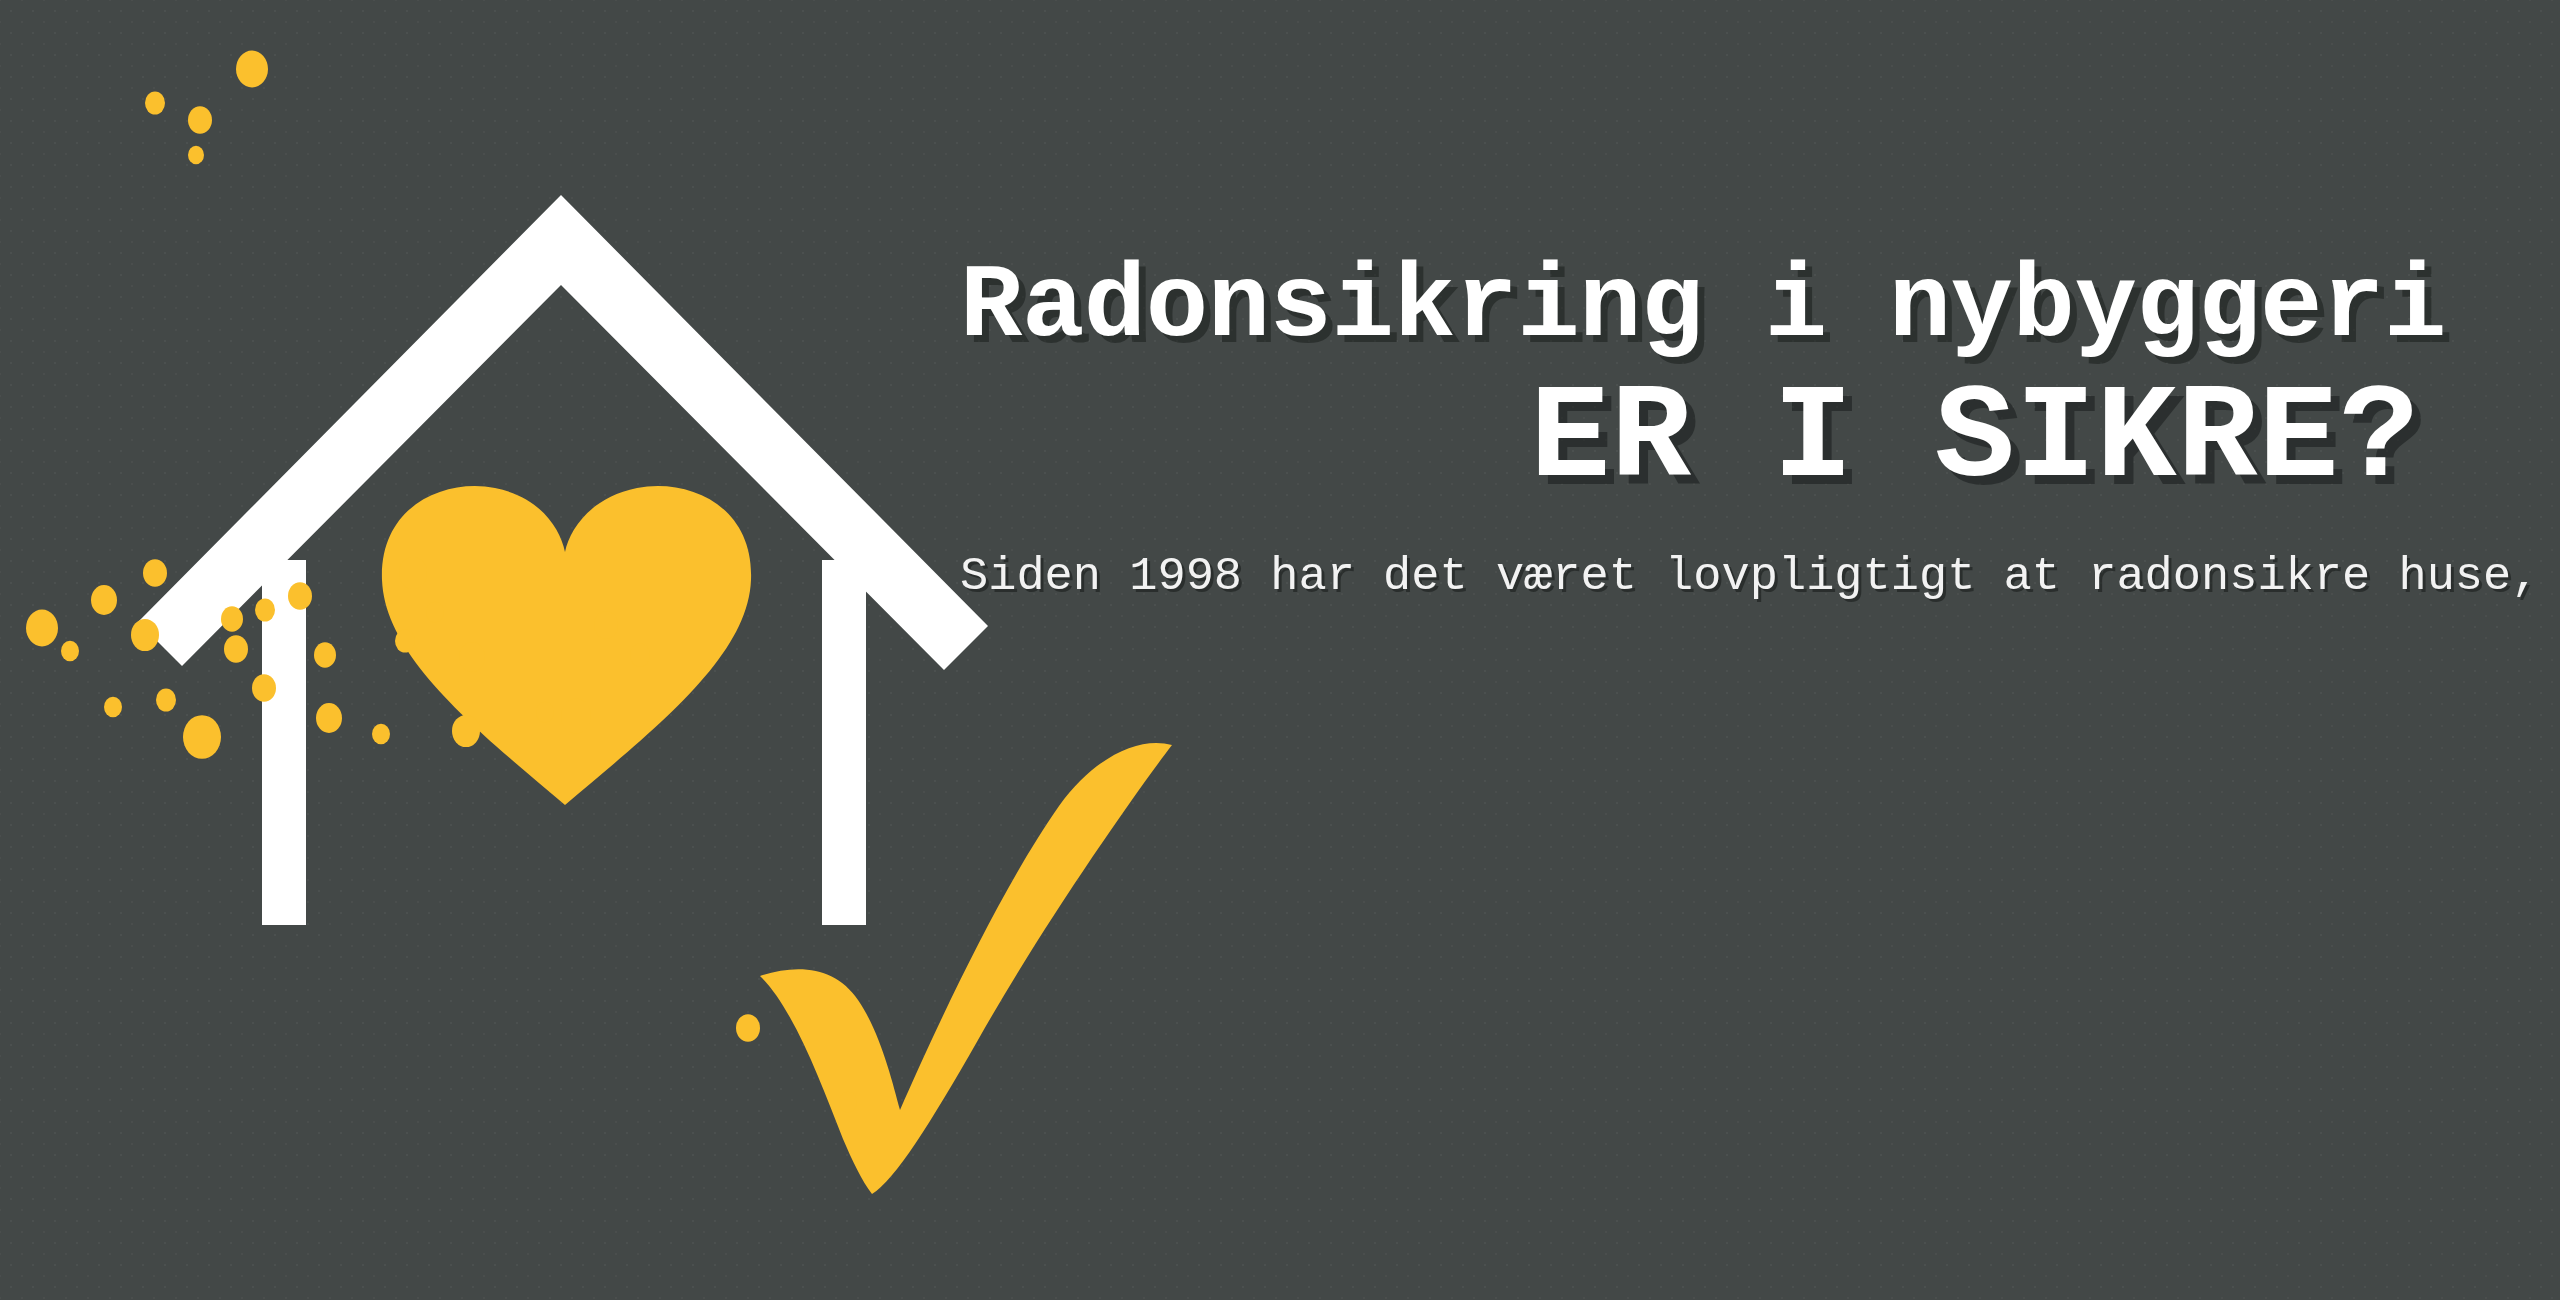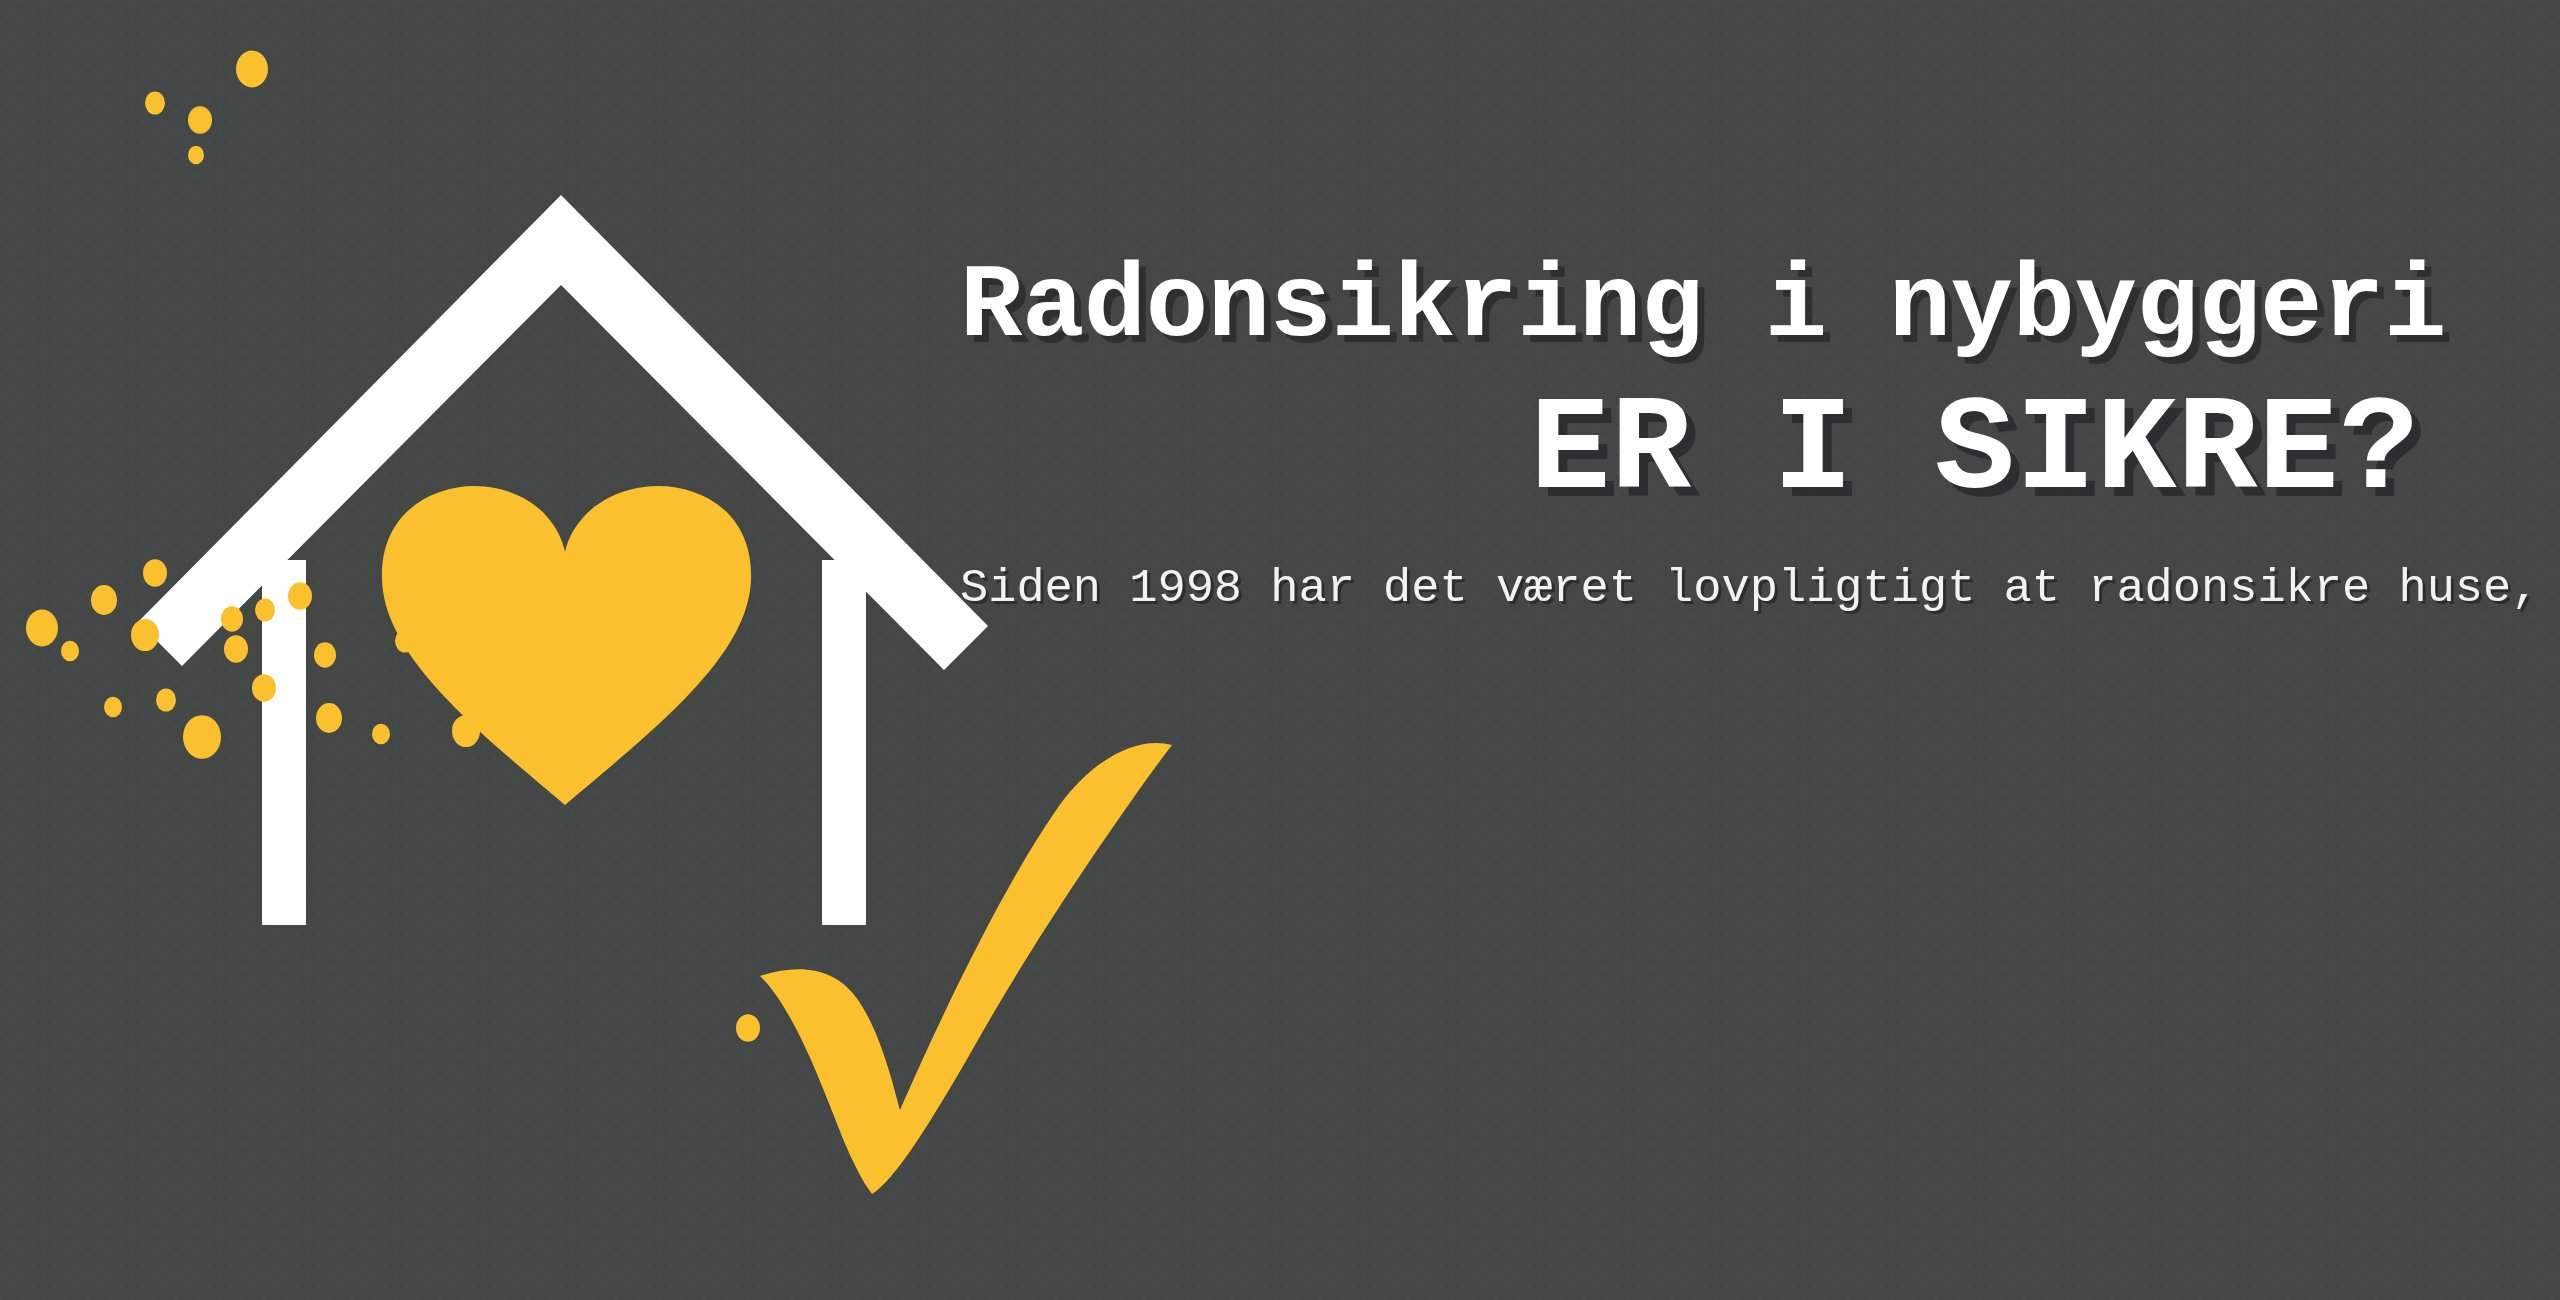--- a/index.html
+++ b/index.html
@@ -49,21 +49,21 @@
     text-shadow: 7px 7px 0 rgba(22,25,24,0.50);
   }
   .headline-2 {
     display: block;
     font-size: 134px;
     font-weight: bold;
     line-height: 1.08;
     color: #ffffff;
     letter-spacing: 0.5px;
     white-space: nowrap;
-    margin-top: 20px;
+    margin-top: 8px;
     text-shadow: 9px 9px 0 rgba(22,25,24,0.52);
   }
   .subtitle {
     margin-top: 34px;
     font-size: 47px;
     line-height: 1.32;
     color: #f2f2f2;
     font-weight: 400;
     text-shadow: 3px 3px 0 rgba(22,25,24,0.55);
   }

